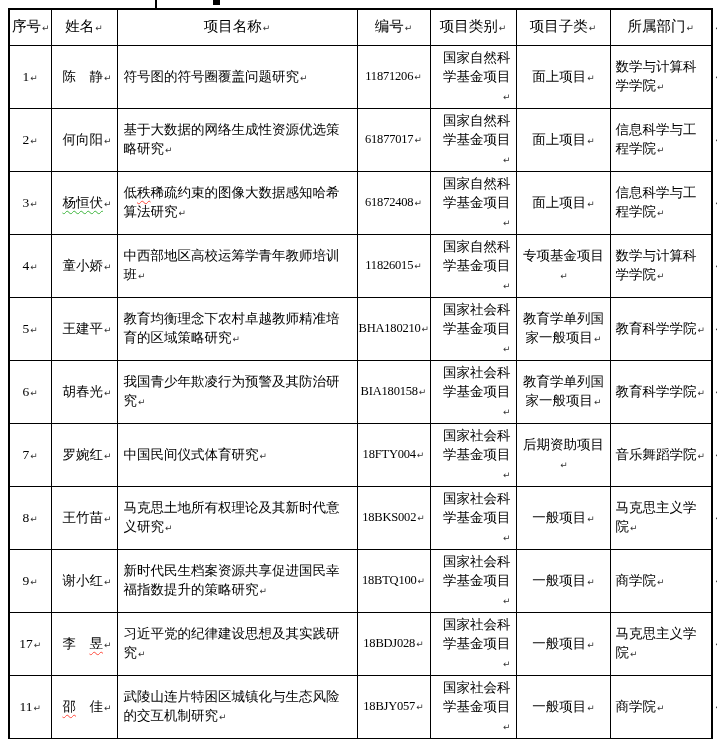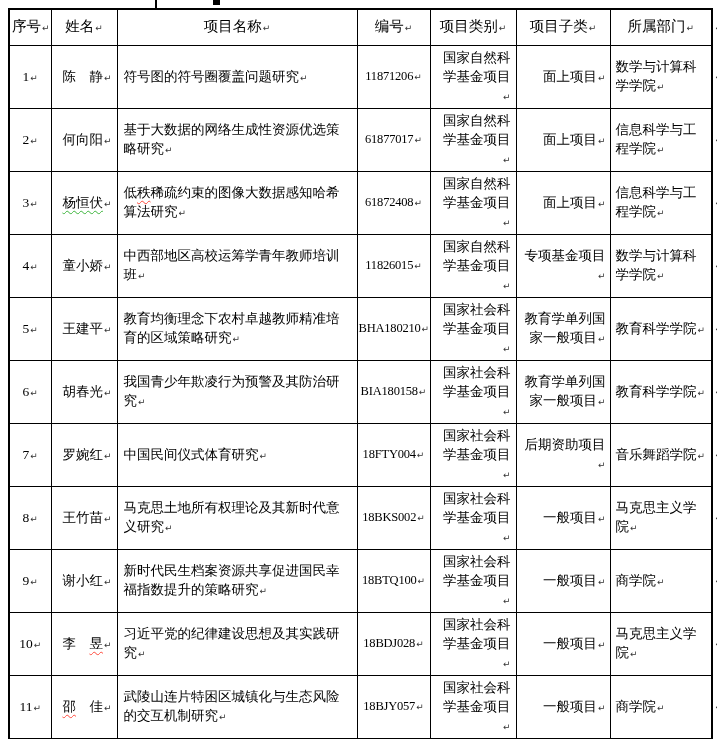--- a/index.html
+++ b/index.html
@@ -52,21 +52,21 @@
     padding: 7px 2px;
     white-space: nowrap;
   }
   .grant-table td { padding: 1.5px 5px; }
 
   td.c-no   { text-align: center; padding-left: 1px; padding-right: 1px; }
   td.c-name { text-align: right; padding-left: 7px; }
   td.c-project { text-align: left; padding-left: 6px; padding-right: 6px; }
   td.c-code { text-align: center; font-size: 12.5px; white-space: nowrap; padding-left: 1px; padding-right: 1px; letter-spacing: -0.2px; }
   td.c-category { text-align: right; padding-left: 5px; padding-right: 5px; }
-  td.c-subcategory { text-align: right; padding-right: 4px; }
+  td.c-subcategory { text-align: center; padding-right: 4px; }
   td.c-department { text-align: left; padding-left: 5px; padding-right: 4px; }
 
   .pilcrow {
     font-family: "DejaVu Sans", sans-serif;
     font-size: 9px;
     color: #333;
     margin-left: 1px;
     letter-spacing: 0;
   }
   .row-end {
@@ -201,21 +201,21 @@
         <tr>
       <td class="c-no"><span>9</span><span class="pilcrow">↵</span></td>
       <td class="c-name"><span>谢小红</span><span class="pilcrow">↵</span></td>
       <td class="c-project"><span>新时代民生档案资源共享促进国民幸福指数提升的策略研究</span><span class="pilcrow">↵</span></td>
       <td class="c-code"><span>18BTQ100</span><span class="pilcrow">↵</span></td>
       <td class="c-category"><span>国家社会科学基金项目</span><span class="pilcrow">↵</span></td>
       <td class="c-subcategory"><span>一般项目</span><span class="pilcrow">↵</span></td>
       <td class="c-department"><span>商学院</span><span class="pilcrow">↵</span><span class="row-end">↵</span></td>
     </tr>
         <tr>
-      <td class="c-no"><span>10</span><span class="pilcrow">↵</span></td>
+      <td class="c-no"><span>17</span><span class="pilcrow">↵</span></td>
       <td class="c-name"><span>李　</span><span class="wavy-red">昱</span><span class="pilcrow">↵</span></td>
       <td class="c-project"><span>习近平党的纪律建设思想及其实践研究</span><span class="pilcrow">↵</span></td>
       <td class="c-code"><span>18BDJ028</span><span class="pilcrow">↵</span></td>
       <td class="c-category"><span>国家社会科学基金项目</span><span class="pilcrow">↵</span></td>
       <td class="c-subcategory"><span>一般项目</span><span class="pilcrow">↵</span></td>
       <td class="c-department"><span>马克思主义学院</span><span class="pilcrow">↵</span><span class="row-end">↵</span></td>
     </tr>
         <tr>
       <td class="c-no"><span>11</span><span class="pilcrow">↵</span></td>
       <td class="c-name"><span class="wavy-red">邵</span><span>　佳</span><span class="pilcrow">↵</span></td>

